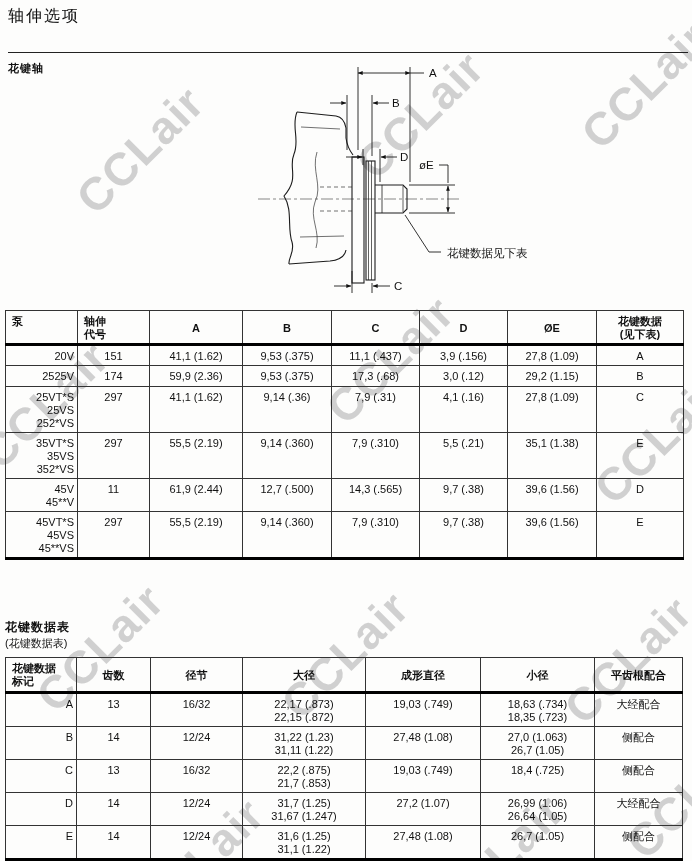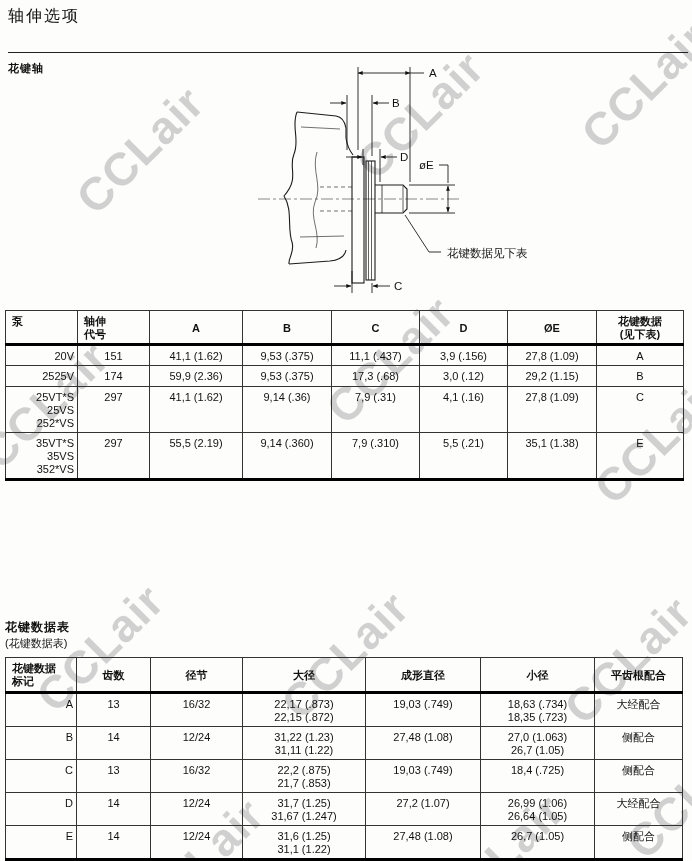--- a/index.html
+++ b/index.html
@@ -205,20 +205,43 @@
 35VS
 352*VS</td>
           <td>297</td>
           <td>55,5 (2.19)</td>
           <td>9,14 (.360)</td>
           <td>7,9 (.310)</td>
           <td>5,5 (.21)</td>
           <td>35,1 (1.38)</td>
           <td>E</td>
         </tr>
+        <tr style="height: 32px;">
+          <td class="c0">45V
+45**V</td>
+          <td>11</td>
+          <td>61,9 (2.44)</td>
+          <td>12,7 (.500)</td>
+          <td>14,3 (.565)</td>
+          <td>9,7 (.38)</td>
+          <td>39,6 (1.56)</td>
+          <td>D</td>
+        </tr>
+        <tr style="height: 40px;">
+          <td class="c0">45VT*S
+45VS
+45**VS</td>
+          <td>297</td>
+          <td>55,5 (2.19)</td>
+          <td>9,14 (.360)</td>
+          <td>7,9 (.310)</td>
+          <td>9,7 (.38)</td>
+          <td>39,6 (1.56)</td>
+          <td>E</td>
+        </tr>
       </tbody>
   </table>
 
   <div class="t2-title">花键数据表</div>
   <div class="t2-sub">(花键数据表)</div>
   <table id="spline-table">
     <colgroup>
       <col style="width:71px">
         <col style="width:74px">
         <col style="width:92px">

